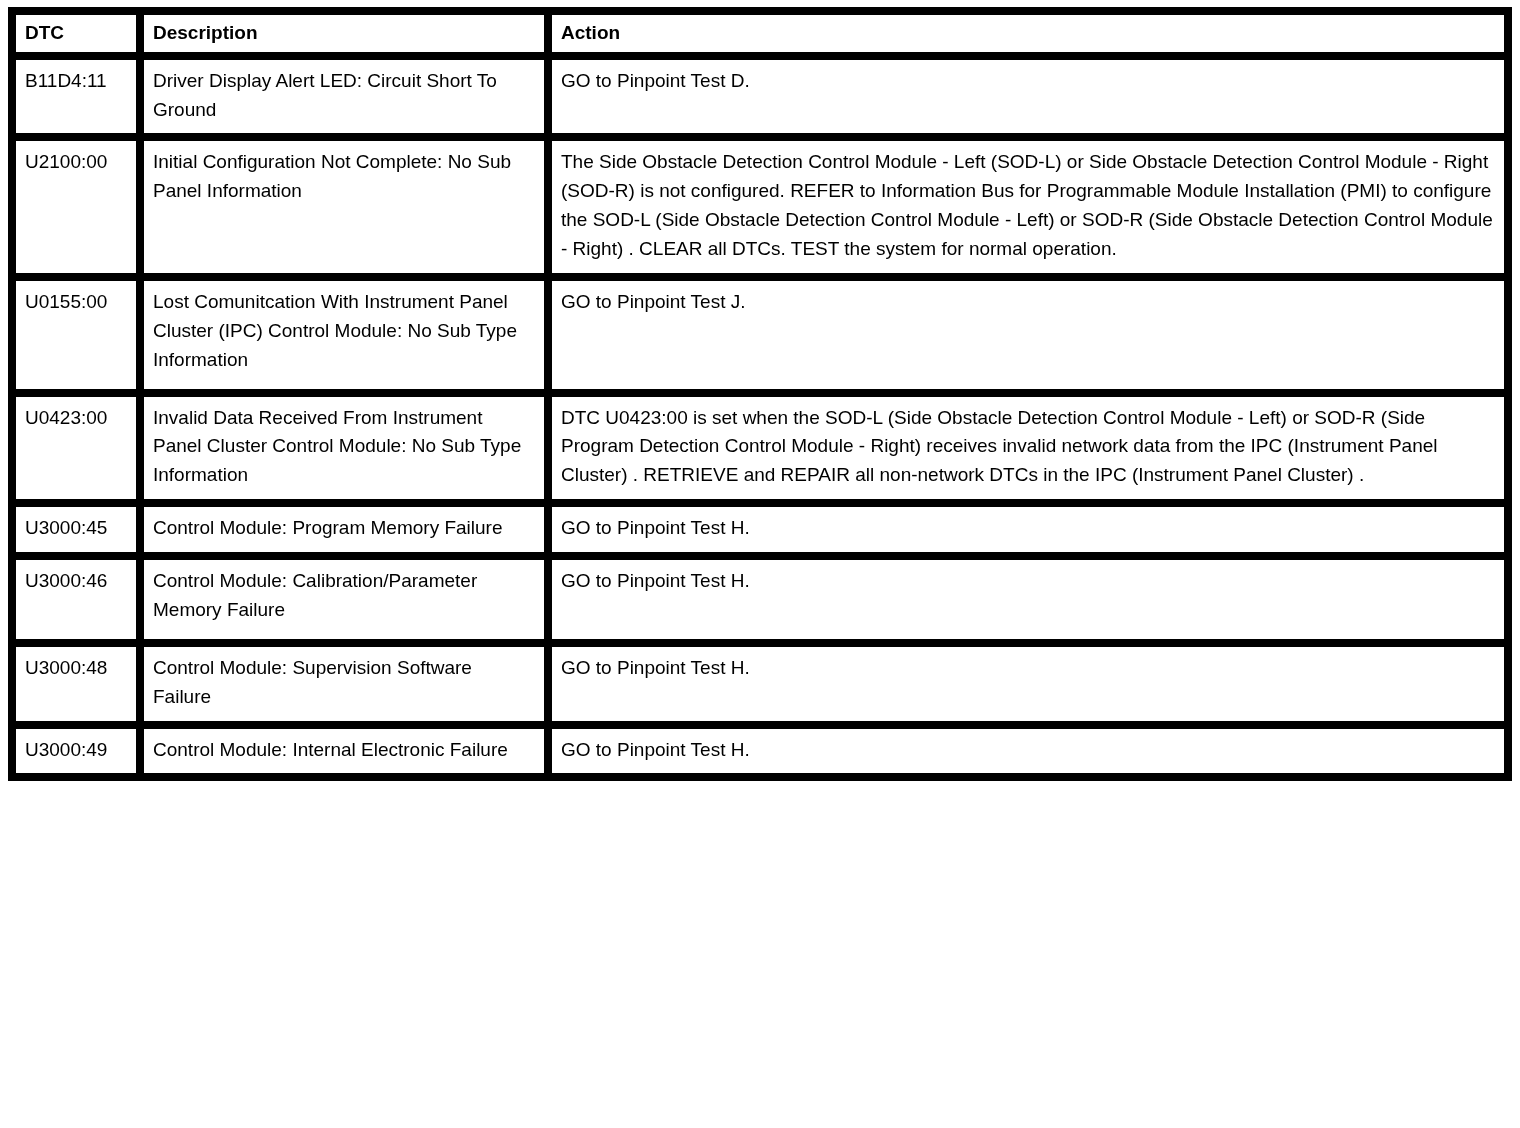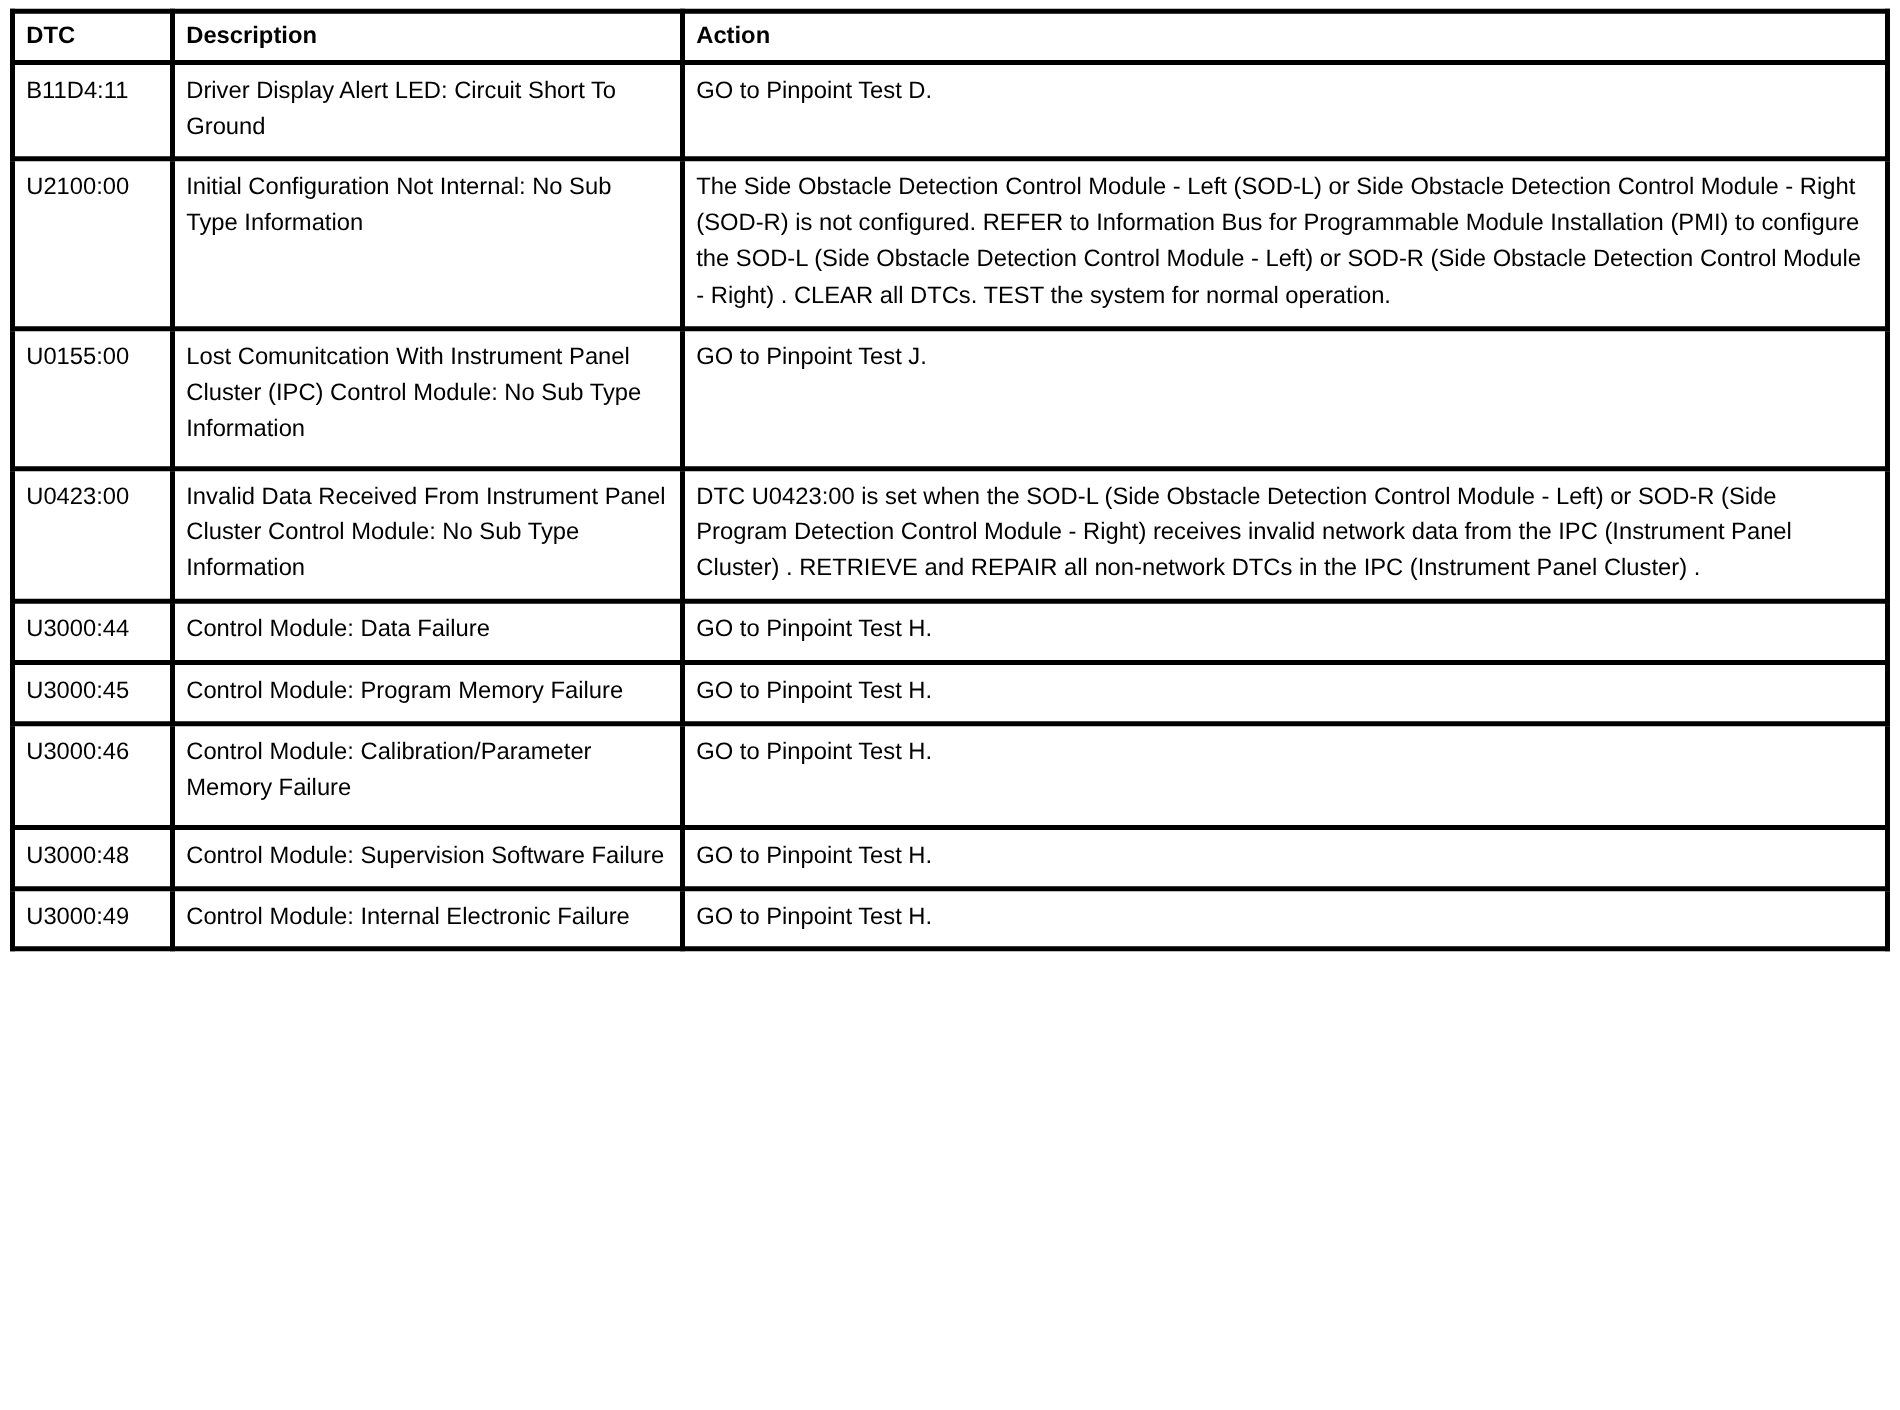--- a/index.html
+++ b/index.html
@@ -19,21 +19,21 @@
   table.dtc-table {
     border-collapse: collapse;
     width: 1504px;
     table-layout: fixed;
     border: 3px solid #000000;
   }
   table.dtc-table col.col-dtc { width: 128px; }
   table.dtc-table col.col-desc { width: 408px; }
   table.dtc-table th,
   table.dtc-table td {
-    border: 4px solid #000000;
+    border: 8px solid #000000;
     vertical-align: top;
     text-align: left;
     padding: 7px 9px 9px 9px;
     font-size: 19px;
     line-height: 1.52;
     word-wrap: break-word;
   }
   table.dtc-table th {
     font-weight: bold;
     padding-top: 6px;
@@ -65,37 +65,32 @@
       </tr>
     </thead>
     <tbody>
       <tr>
         <td class="cell-dtc">B11D4:11</td>
         <td>Driver Display Alert LED: Circuit Short To Ground</td>
         <td>GO to Pinpoint Test D.</td>
       </tr>
       <tr>
         <td class="cell-dtc">U2100:00</td>
-        <td>Initial Configuration Not Internal: No Sub Type Information</td>
+        <td>Initial Configuration Not Complete: No Sub Panel Information</td>
         <td>The Side Obstacle Detection Control Module - Left (SOD-L) or Side Obstacle Detection Control Module - Right (SOD-R) is not configured. REFER to Information Bus for Programmable Module Installation (PMI) to configure the SOD-L (Side Obstacle Detection Control Module - Left) or SOD-R (Side Obstacle Detection Control Module - Right) . CLEAR all DTCs. TEST the system for normal operation.</td>
       </tr>
       <tr class="row-tall">
         <td class="cell-dtc">U0155:00</td>
         <td>Lost Comunitcation With Instrument Panel Cluster (IPC) Control Module: No Sub Type Information</td>
         <td>GO to Pinpoint Test J.</td>
       </tr>
       <tr>
         <td class="cell-dtc">U0423:00</td>
         <td>Invalid Data Received From Instrument Panel Cluster Control Module: No Sub Type Information</td>
         <td>DTC U0423:00 is set when the SOD-L (Side Obstacle Detection Control Module - Left) or SOD-R (Side Program Detection Control Module - Right) receives invalid network data from the IPC (Instrument Panel Cluster) . RETRIEVE and REPAIR all non-network DTCs in the IPC (Instrument Panel Cluster) .</td>
-      </tr>
-      <tr>
-        <td class="cell-dtc">U3000:44</td>
-        <td>Control Module: Data Failure</td>
-        <td>GO to Pinpoint Test H.</td>
       </tr>
       <tr>
         <td class="cell-dtc">U3000:45</td>
         <td>Control Module: Program Memory Failure</td>
         <td>GO to Pinpoint Test H.</td>
       </tr>
       <tr class="row-tall">
         <td class="cell-dtc">U3000:46</td>
         <td>Control Module: Calibration/Parameter Memory Failure</td>
         <td>GO to Pinpoint Test H.</td>

